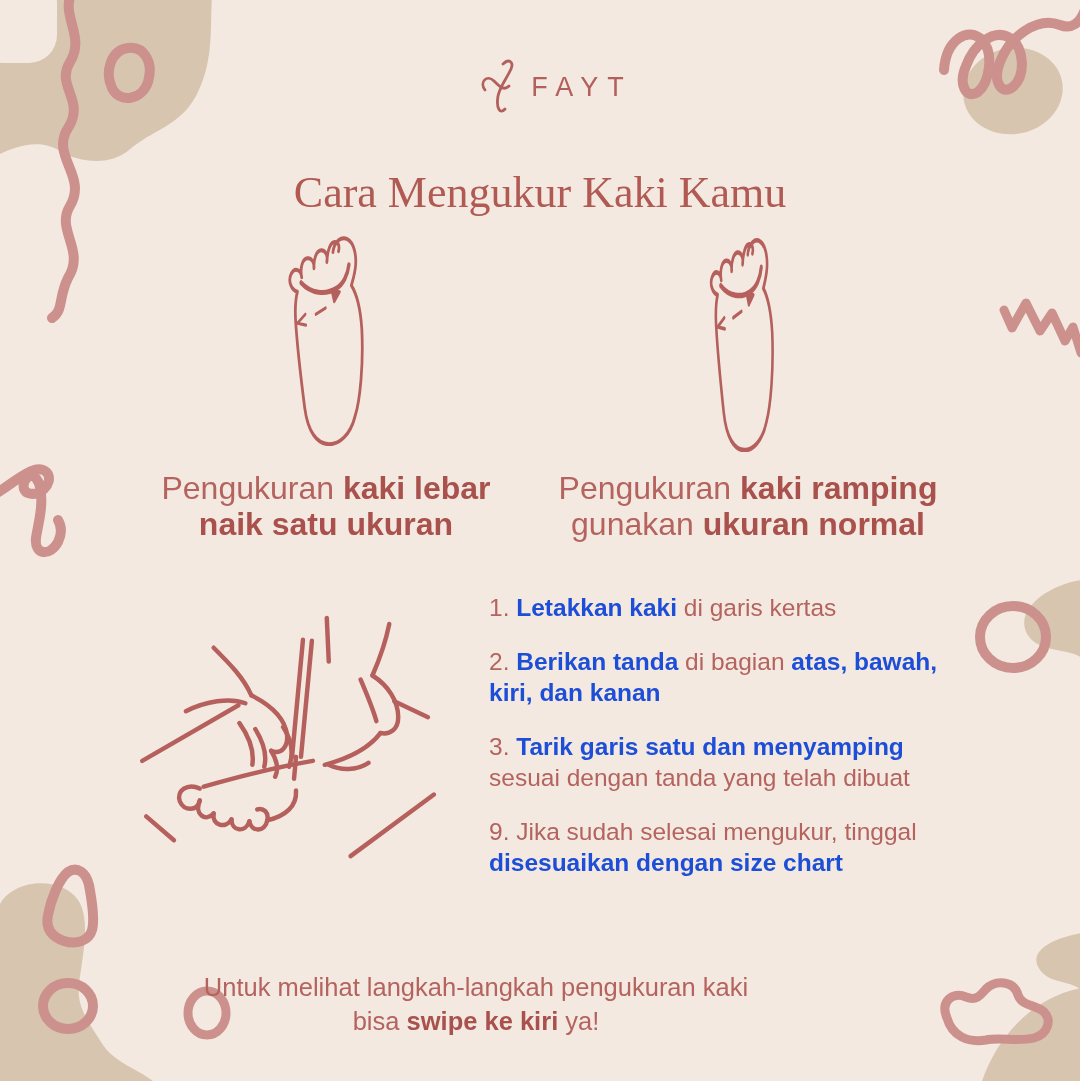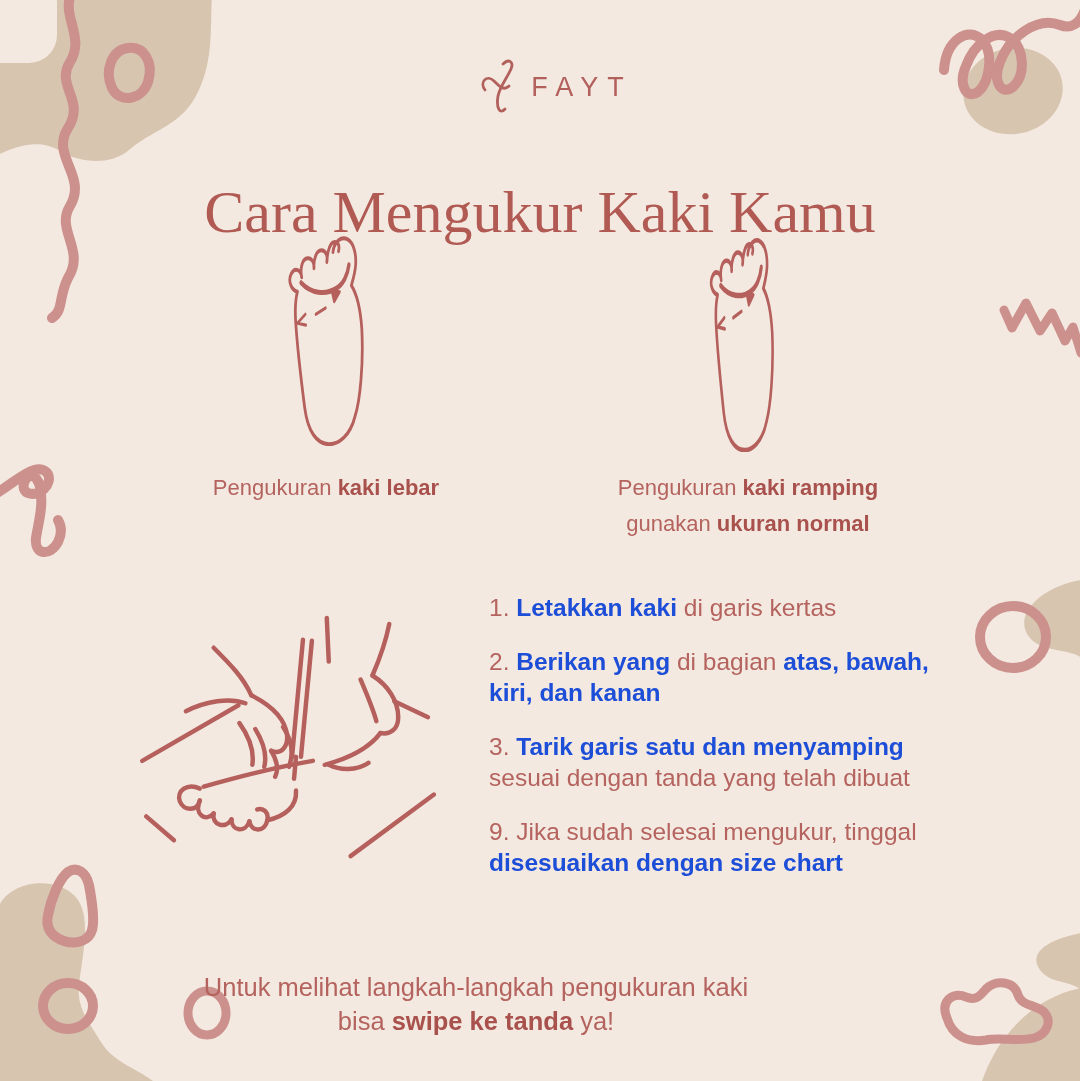--- a/index.html
+++ b/index.html
@@ -8,27 +8,27 @@
     background:#f4e9e0;
     font-family:"Liberation Sans","DejaVu Sans",sans-serif;
     color:#b2605a;
   }
   .deco{position:absolute;left:0;top:0;width:1080px;height:1081px;pointer-events:none;}
   .logo{position:absolute;top:56px;left:16px;width:1080px;display:flex;align-items:center;justify-content:center;gap:16px;}
   .logo-text{font-size:27px;letter-spacing:9px;font-weight:500;color:#b2605c;}
   .title{
     position:absolute;top:138px;left:0;width:1080px;text-align:center;
     font-family:"Liberation Serif","DejaVu Serif",serif;
-    font-size:60px;color:#b05a53;font-weight:500;letter-spacing:0px;
+    font-size:44px;color:#b05a53;font-weight:500;letter-spacing:0px;
   }
   .foot-left{position:absolute;left:279px;top:234px;}
   .foot-right{position:absolute;left:702px;top:236px;}
   .caption{
     position:absolute;top:470px;width:400px;text-align:center;
-    font-size:22px;line-height:36px;color:#b4635e;font-weight:400;
+    font-size:32px;line-height:36px;color:#b4635e;font-weight:400;
   }
   .caption b{font-weight:700;color:#a8514d;}
   .caption-left{left:126px;}
   .caption-right{left:548px;}
   .trace{position:absolute;left:133px;top:610px;}
   .steps{
     position:absolute;left:489px;top:592px;width:478px;
     font-size:24.5px;line-height:31px;color:#b4635e;
   }
   .step{margin-bottom:23px;}
@@ -94,20 +94,21 @@
   <path stroke-width="6" d="M36,54 C52,66 76,68 94,60 C104,56 112,46 114,34"></path>
   <g stroke-width="4">
     <path d="M43,89 L30,99 L44,101"></path>
     <path d="M60,89 L76,82"></path>
     <path d="M99,64 L86,63 L90,75 Z" fill="#b5605c"></path>
   </g>
 </svg>
 
 <div class="caption caption-left">
   <span>Pengukuran </span><b>kaki lebar</b><br>
+  <b>naik satu ukuran</b>
 </div>
 <div class="caption caption-right">
   <span>Pengukuran </span><b>kaki ramping</b><br>
   <span>gunakan </span><b>ukuran normal</b>
 </div>
 
 <svg class="trace" width="330" height="258" viewBox="0 0 330 260" fill="none" stroke="#b5605c" stroke-width="4.5" stroke-linecap="round" stroke-linejoin="round">
   <g>
     <path d="M8,152 L105,96"></path>
     <path d="M12,208 L40,232"></path>
@@ -141,26 +142,26 @@
     <path d="M179,31 L168,148"></path>
     <path d="M163,148 L161,170"></path>
   </g>
 </svg>
 
 <div class="steps">
   <div class="step">
     <span>1. </span><b>Letakkan kaki</b><span> di garis kertas</span>
   </div>
   <div class="step">
-    <span>2. </span><b>Berikan yang</b><span> di bagian </span><b>atas, bawah, kiri, dan kanan</b>
+    <span>2. </span><b>Berikan tanda</b><span> di bagian </span><b>atas, bawah, kiri, dan kanan</b>
   </div>
   <div class="step">
     <span>3. </span><b>Tarik garis satu dan menyamping</b><span> sesuai dengan tanda yang telah dibuat</span>
   </div>
   <div class="step">
     <span>9. Jika sudah selesai mengukur, tinggal </span><b>disesuaikan dengan size chart</b>
   </div>
 </div>
 
 <div class="footer">
   <span>Untuk melihat langkah-langkah pengukuran kaki</span><br>
-  <span>bisa </span><b>swipe ke tanda</b><span> ya!</span>
+  <span>bisa </span><b>swipe ke kiri</b><span> ya!</span>
 </div>
 
 </body></html>

